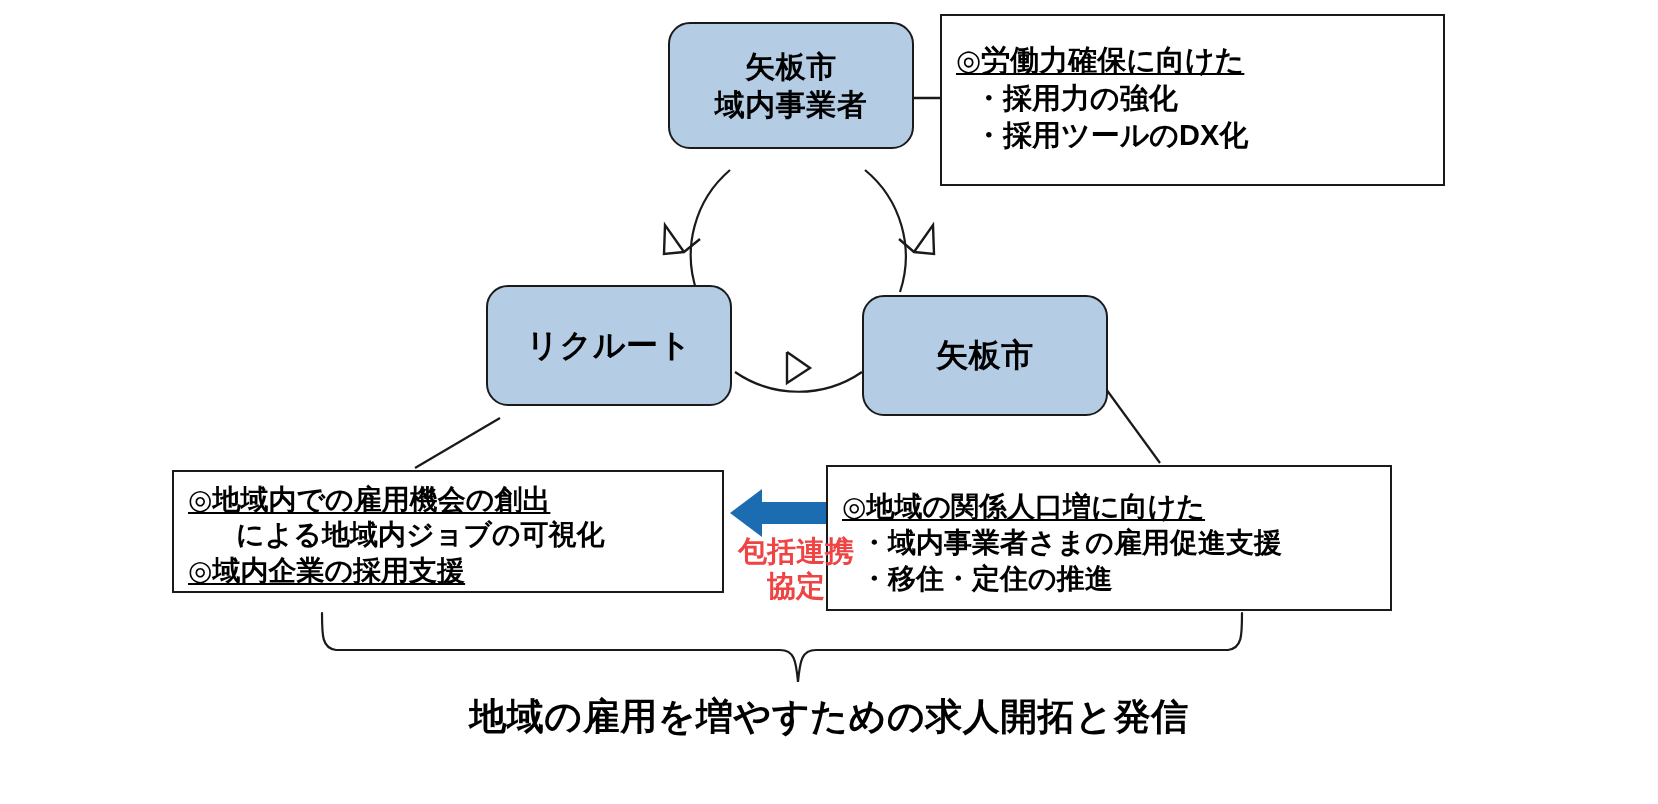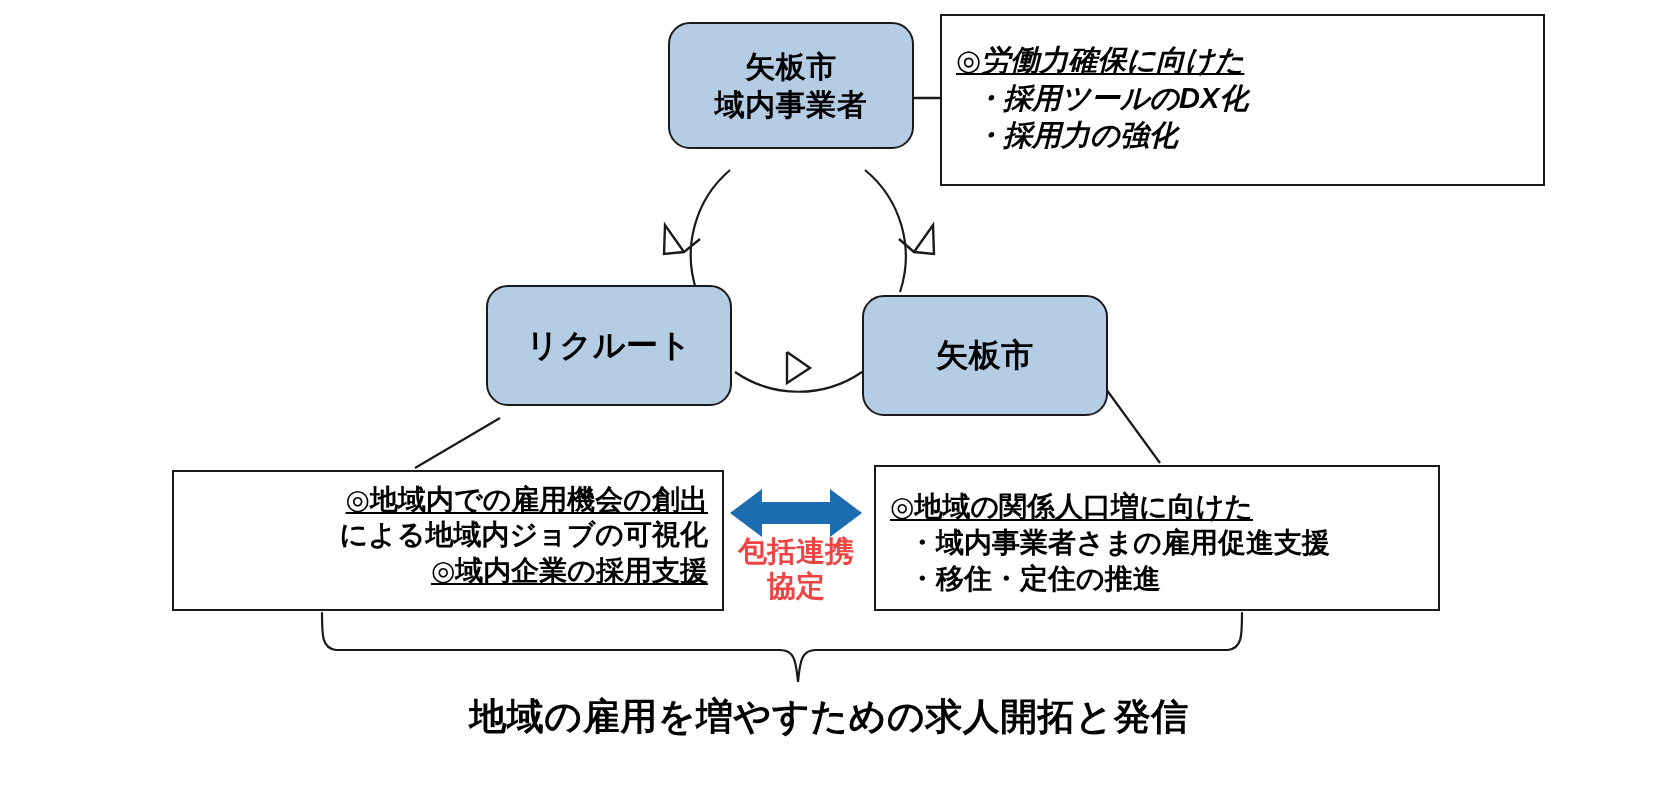--- a/index.html
+++ b/index.html
@@ -52,23 +52,23 @@
 
   
   .detail-box {
     position: absolute;
     background: #ffffff;
     border: 2.5px solid #1a1a1a;
     box-sizing: border-box;
     color: #000000;
     font-weight: bold;
   }
-  #box-top-right  { left: 940px; top: 14px;  width: 605px; height: 172px; font-style: italic; }
-  #box-bot-left   { left: 172px; top: 470px; width: 552px; height: 141px; text-align: right; }
-  #box-bot-right  { left: 874px; top: 465px; width: 566px; height: 146px; }
+  #box-top-right  { left: 940px; top: 14px;  width: 505px; height: 172px; }
+  #box-bot-left   { left: 172px; top: 470px; width: 552px; height: 123px; }
+  #box-bot-right  { left: 826px; top: 465px; width: 566px; height: 146px; }
 
   .detail-inner {
     padding: 12px 14px 0 14px;
   }
   #box-top-right  .detail-inner { padding-top: 26px; }
   #box-bot-left   .detail-inner { padding-top: 10px; }
   #box-bot-right  .detail-inner { padding-top: 22px; }
 
   .hline {
     font-size: 29px;
@@ -179,22 +179,22 @@
     <span>リクルート</span>
   </div>
 
   <div class="node" id="node-yaita">
     <span>矢板市</span>
   </div>
 
   <div class="detail-box" id="box-top-right">
     <div class="detail-inner">
       <div class="hline">◎労働力確保に向けた</div>
+      <div class="bline">・採用力の強化</div>
       <div class="bline">・採用ツールのDX化</div>
-      <div class="bline">・採用力の強化</div>
     </div>
   </div>
 
   <div class="detail-box" id="box-bot-left">
     <div class="detail-inner">
       <div class="hline">◎地域内での雇用機会の創出</div>
       <div class="cline">による地域内ジョブの可視化</div>
       <div class="hline">◎域内企業の採用支援</div>
     </div>
   </div>

